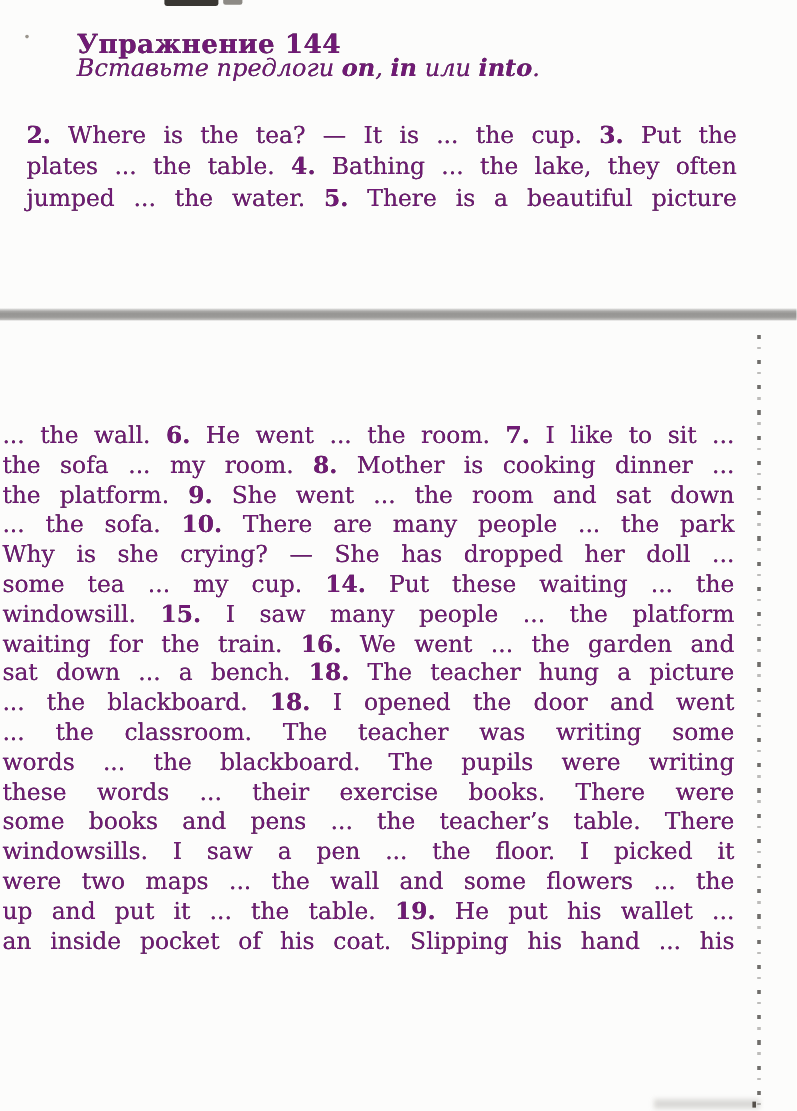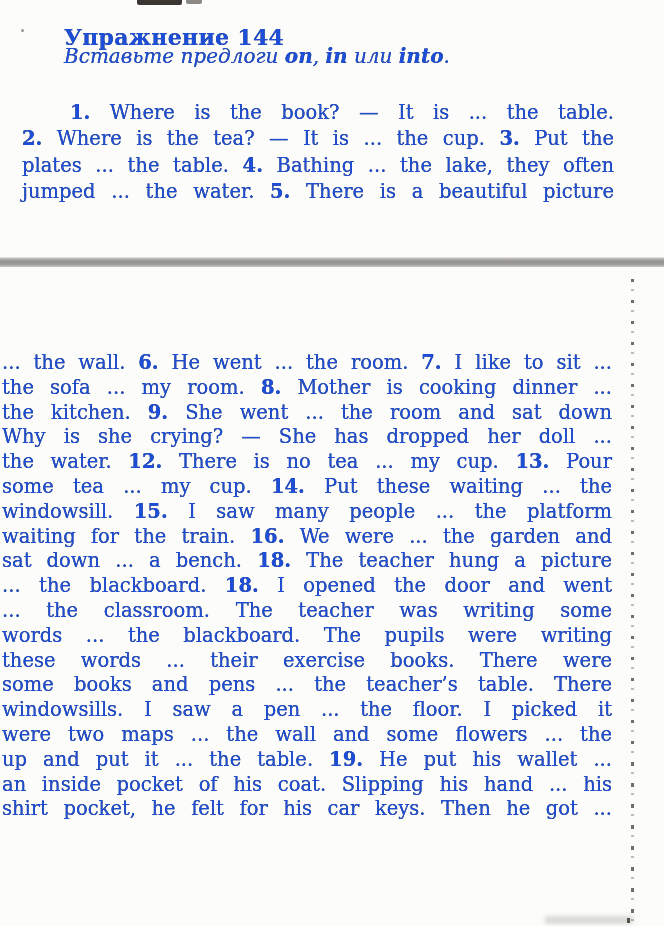--- a/index.html
+++ b/index.html
@@ -3,21 +3,21 @@
 <meta charset="utf-8">
 <style>
   html, body { margin: 0; padding: 0; background: #ffffff; }
   .page {
     position: relative;
     width: 664px;
     height: 926px;
     overflow: hidden;
     background: #fcfcfb;
     font-family: "DejaVu Serif", "Liberation Serif", serif;
-    color: #1d4ed8;
+    color: #701a75;
   }
   .ink { text-shadow: 0 0 0.55px rgba(23,20,15,0.85); }
 
   .title {
     position: absolute;
     left: 64px; top: 24px;
     margin: 0;
     font-size: 22px;
     font-weight: bold;
     letter-spacing: 0.3px;
@@ -99,50 +99,48 @@
   <div class="top-mark-1"></div>
   <div class="top-mark-2"></div>
   <div class="speck-1"></div>
 
   <section>
     <h1 class="title ink">Упражнение 144</h1>
     <div class="instruction ink">
         <div class="tline tlast"><span>Вставьте предлоги </span><b>on</b><span>, </span><b>in</b><span> или </span><b>into</b><span>.</span></div>
       </div>
     <div id="part1" class="bodytext ink">
-        <div class="tline tindent"><b>1.</b><span> Where is the book? — It is ... the table.</span></div>
         <div class="tline"><b>2.</b><span> Where is the tea? — It is ... the cup. </span><b>3.</b><span> Put the</span></div>
         <div class="tline"><span>plates ... the table. </span><b>4.</b><span> Bathing ... the lake, they often</span></div>
         <div class="tline"><span>jumped ... the water. </span><b>5.</b><span> There is a beautiful picture</span></div>
       </div>
   </section>
 
   <div class="divider"></div>
 
   <section>
     <div id="part2" class="bodytext ink">
         <div class="tline"><span>... the wall. </span><b>6.</b><span> He went ... the room. </span><b>7.</b><span> I like to sit ...</span></div>
         <div class="tline"><span>the sofa ... my room. </span><b>8.</b><span> Mother is cooking dinner ...</span></div>
-        <div class="tline"><span>the kitchen. </span><b>9.</b><span> She went ... the room and sat down</span></div>
+        <div class="tline"><span>the platform. </span><b>9.</b><span> She went ... the room and sat down</span></div>
+        <div class="tline"><span>... the sofa. </span><b>10.</b><span> There are many people ... the park</span></div>
         <div class="tline"><span>Why is she crying? — She has dropped her doll ...</span></div>
-        <div class="tline"><span>the water. </span><b>12.</b><span> There is no tea ... my cup. </span><b>13.</b><span> Pour</span></div>
         <div class="tline"><span>some tea ... my cup. </span><b>14.</b><span> Put these waiting ... the</span></div>
         <div class="tline"><span>windowsill. </span><b>15.</b><span> I saw many people ... the platform</span></div>
-        <div class="tline"><span>waiting for the train. </span><b>16.</b><span> We were ... the garden and</span></div>
+        <div class="tline"><span>waiting for the train. </span><b>16.</b><span> We went ... the garden and</span></div>
         <div class="tline"><span>sat down ... a bench. </span><b>18.</b><span> The teacher hung a picture</span></div>
         <div class="tline"><span>... the blackboard. </span><b>18.</b><span> I opened the door and went</span></div>
         <div class="tline"><span>... the classroom. The teacher was writing some</span></div>
         <div class="tline"><span>words ... the blackboard. The pupils were writing</span></div>
         <div class="tline"><span>these words ... their exercise books. There were</span></div>
         <div class="tline"><span>some books and pens ... the teacher’s table. There</span></div>
         <div class="tline"><span>windowsills. I saw a pen ... the floor. I picked it</span></div>
         <div class="tline"><span>were two maps ... the wall and some flowers ... the</span></div>
         <div class="tline"><span>up and put it ... the table. </span><b>19.</b><span> He put his wallet ...</span></div>
         <div class="tline"><span>an inside pocket of his coat. Slipping his hand ... his</span></div>
-        <div class="tline"><span>shirt pocket, he felt for his car keys. Then he got ...</span></div>
       </div>
   </section>
 
   <div class="edge-dots"></div>
   <div class="smudge"></div>
   <div class="speck-2"></div>
 
 </div>
 
 </body></html>

